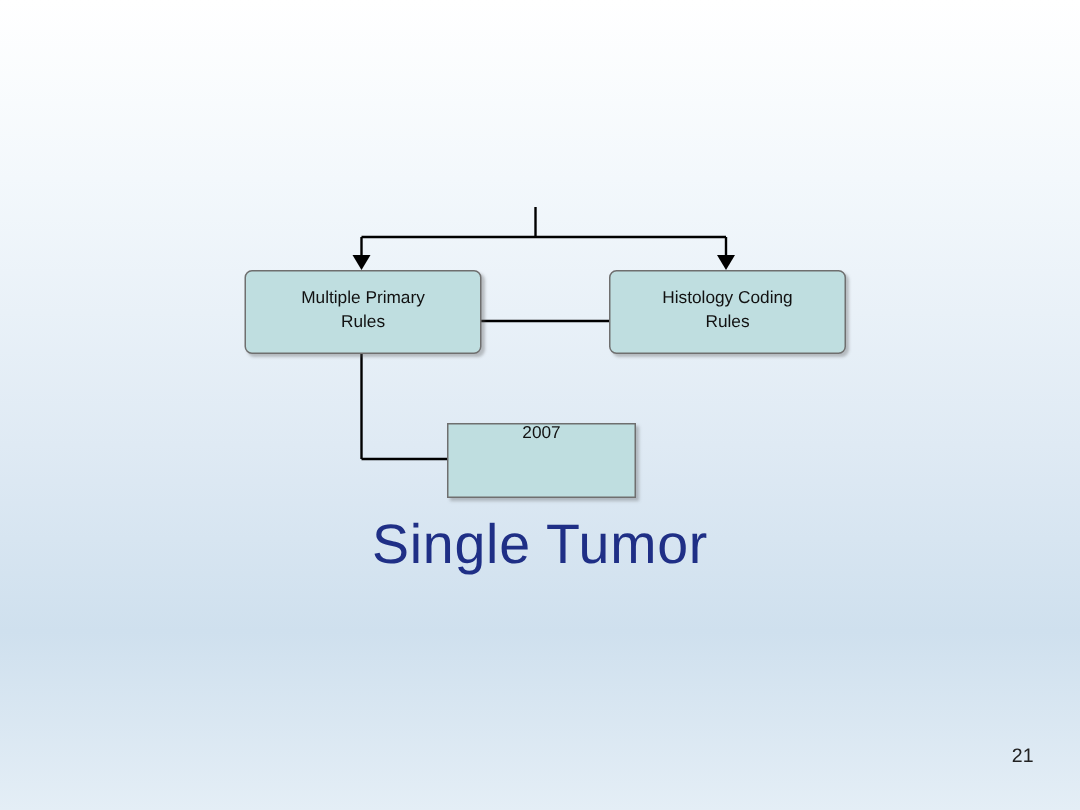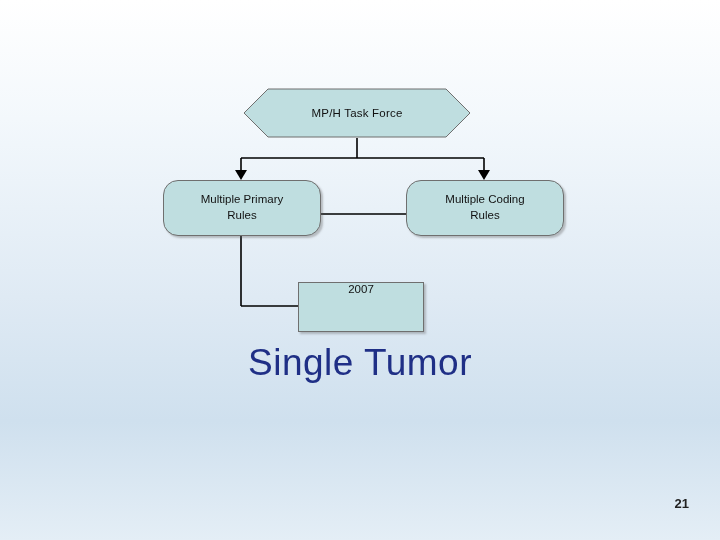--- a/index.html
+++ b/index.html
@@ -42,21 +42,21 @@
     font-size: 11.5px;
     color: #111111;
     letter-spacing: 0.2px;
   }
 
   
   .box {
     position: absolute;
     background: #bfdee0;
     border: 1px solid #6f6f6f;
-    border-radius: 15px;
+    border-radius: 5px;
     box-shadow: 2px 2px 2px rgba(90,90,90,0.35);
     display: flex;
     align-items: center;
     justify-content: center;
     text-align: center;
     font-size: 11.5px;
     color: #111111;
     line-height: 1.35;
   }
   #box-mp {
@@ -111,21 +111,20 @@
     letter-spacing: 0.5px;
   }
 
   
   #page-number {
     position: absolute;
     right: 31px;
     bottom: 29px;
     font-size: 13px;
     color: #222222;
-    font-weight: bold;
   }
 </style>
 </head>
 <body>
 
 <div id="slide">
 
   <svg id="connectors" viewBox="0 0 720 540">
 
     <line x1="357" y1="138" x2="357" y2="158" stroke="#000" stroke-width="1.6"></line>
@@ -137,37 +136,31 @@
 
     <line x1="484" y1="158" x2="484" y2="172" stroke="#000" stroke-width="1.6"></line>
     <polygon points="478,170 490,170 484,180" fill="#000"></polygon>
 
     <line x1="319" y1="214" x2="406" y2="214" stroke="#000" stroke-width="1.6"></line>
 
     <line x1="241" y1="234" x2="241" y2="306" stroke="#000" stroke-width="1.6"></line>
     <line x1="241" y1="306" x2="298" y2="306" stroke="#000" stroke-width="1.6"></line>
   </svg>
 
-  <div class="hex-wrap">
-    <svg class="hex-svg" width="228" height="50" viewBox="0 0 228 50">
-      <polygon points="25,1 203,1 227,25 203,49 25,49 1,25" fill="#bfdee0" stroke="#6f6f6f" stroke-width="1"></polygon>
-    </svg>
-    <div class="hex-label">MP/H Task Force</div>
-  </div>
 
   <div class="box" id="box-mp">
     <div>
       <div>Multiple Primary</div>
       <div>Rules</div>
     </div>
   </div>
 
   <div class="box" id="box-hist">
     <div>
-      <div>Multiple Coding</div>
+      <div>Histology Coding</div>
       <div>Rules</div>
     </div>
   </div>
 
   <div id="box-year">
     <span>2007</span>
   </div>
 
   <div id="single-tumor">Single Tumor</div>
 

